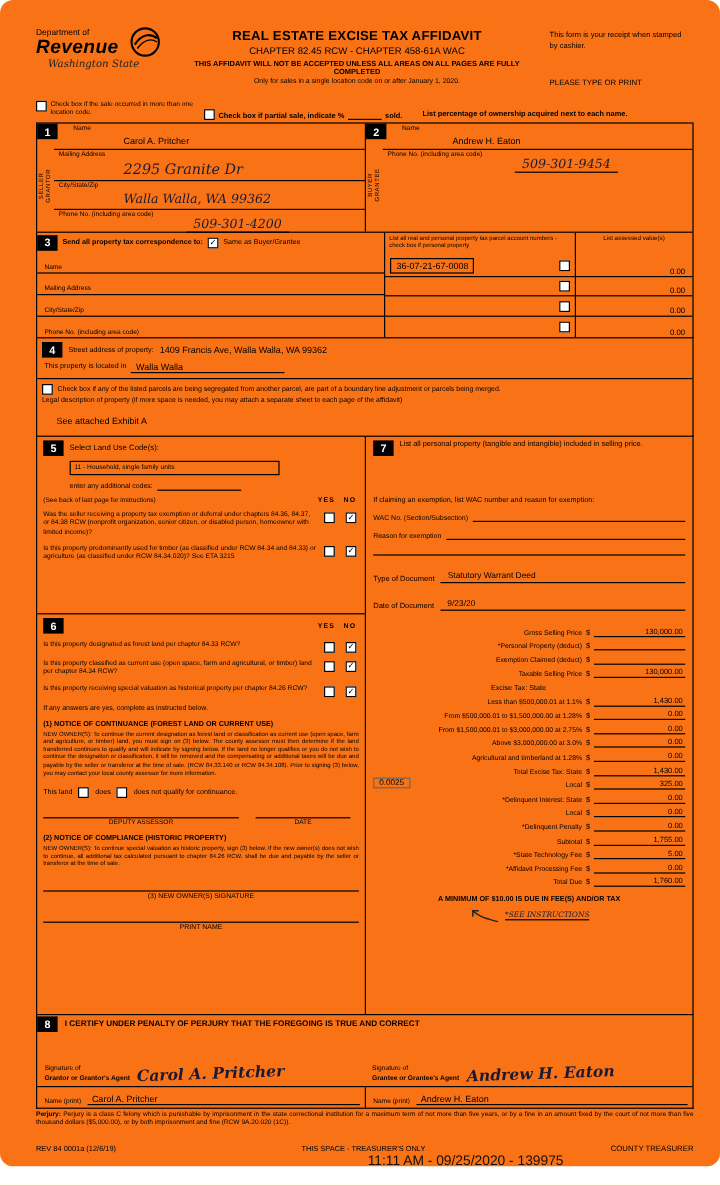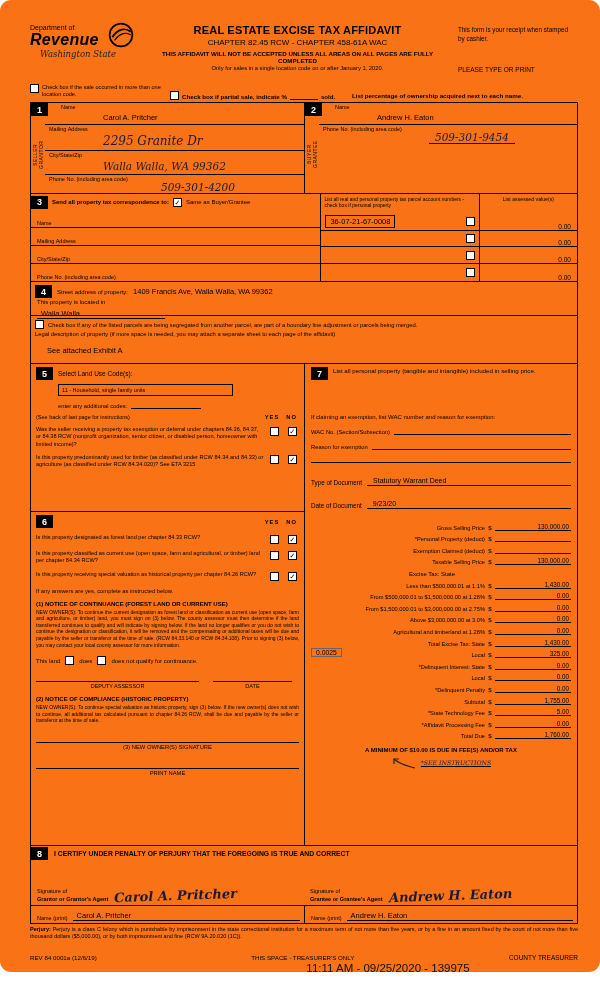--- a/index.html
+++ b/index.html
@@ -64,22 +64,22 @@
   .parcelnum{font-size:7.5px;border:1px solid #000;padding:1px 4px;margin-right:auto;}
   .s3right{width:18%;border-left:1px solid #000;box-sizing:border-box;display:flex;flex-direction:column;}
   .s3righthdr{font-size:5.2px;text-align:center;padding:2px 2px;height:20px;box-sizing:border-box;}
   .assessrow{height:17px;border-bottom:1px solid #000;font-size:6.5px;text-align:right;
              padding:0 6px;box-sizing:border-box;display:flex;align-items:flex-end;justify-content:flex-end;}
   .assessrow:last-child{border-bottom:none;}
   
   .rowC{height:82px;padding:2px 4px;box-sizing:border-box;}
   .c-line1{display:flex;align-items:center;gap:5px;height:15px;}
   .street-label{font-size:6px;}
-  .c-line2{display:flex;align-items:flex-start;gap:4px;height:14px;border-bottom:1px solid #000;
-           margin:0 -4px;padding:0 4px 2px 6px;flex-direction:column;}
+  .c-line2{display:flex;align-items:center;gap:4px;height:14px;border-bottom:1px solid #000;
+           margin:0 -4px;padding:0 4px 2px 6px;}
   .located-val{display:inline-block;min-width:120px;border-bottom:1px solid #000;font-size:7.5px;padding:0 4px;}
   .c-line3{display:flex;gap:4px;align-items:center;height:13px;font-size:5.8px;margin-top:2px;}
   .c-line4{font-size:5.8px;height:11px;}
   .c-line5{font-size:7.5px;padding-left:12px;margin-top:4px;}
   
   .rowD{display:flex;height:482px;}
   .dleft{width:50%;box-sizing:border-box;display:flex;flex-direction:column;}
   .dright{width:50%;border-left:1px solid #000;box-sizing:border-box;position:relative;padding:3px 6px;}
   .sec5{height:148px;border-bottom:1px solid #000;padding:3px 5px;box-sizing:border-box;}
   .sec6{flex:1;padding:3px 5px;box-sizing:border-box;}

